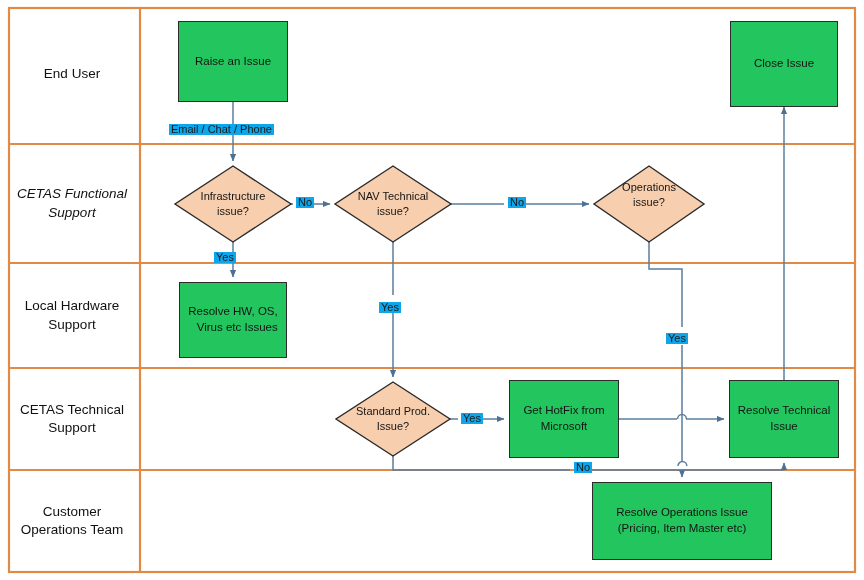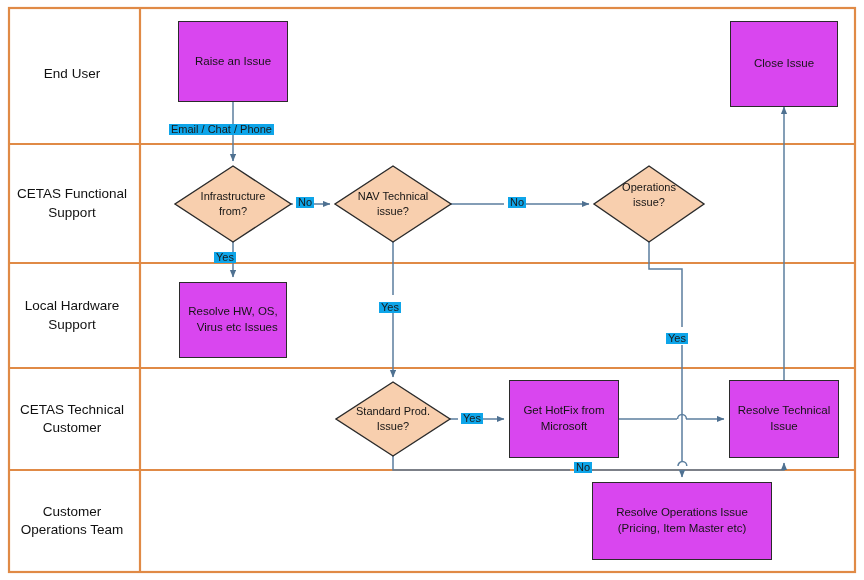--- a/index.html
+++ b/index.html
@@ -26,21 +26,21 @@
   .node{
     position:absolute;
     display:flex;align-items:center;justify-content:center;
     text-align:center;
     font-size:11.5px;color:#151515;
     line-height:1.35;
     box-sizing:border-box;
     white-space:pre-line;
   }
   .node.process{
-    background:#d946ef;
+    background:#22c55e;
     border:1.6px solid #2b2b2b;
   }
   .node.decision{
     background:transparent;
     border:none;
     font-size:11px;
   }
   .edge-label{
     position:absolute;
     font-size:11px;color:#1a1a1a;
@@ -100,47 +100,47 @@
 
     <g fill="#f8cfae" stroke="#2b2b2b" stroke-width="1.4">
       <polygon points="233,166 291,204 233,242 175,204"></polygon>
       <polygon points="393,166 451,204 393,242 335,204"></polygon>
       <polygon points="649,166 704,204 649,242 594,204"></polygon>
       <polygon points="393,382 450,419 393,456 336,419"></polygon>
     </g>
   </svg>
 
   <div class="lane-label" style="top:8px;height:132px;">End User</div>
-  <div class="lane-label" style="top:144px;height:119px;white-space:pre-line;">CETAS Functional
+  <div class="lane-label" style="top:144px;height:119px;white-space:pre-line;font-style:italic;">CETAS Functional
 Support</div>
   <div class="lane-label" style="top:263px;height:105px;white-space:pre-line;">Local Hardware
 Support</div>
   <div class="lane-label" style="top:368px;height:102px;white-space:pre-line;">CETAS Technical
-Customer</div>
+Support</div>
   <div class="lane-label" style="top:470px;height:102px;white-space:pre-line;">Customer
 Operations Team</div>
 
   <div class="node process" style="left:178px;top:21px;width:110px;height:81px;">Raise an Issue</div>
 
   <div class="node process" style="left:730px;top:21px;width:108px;height:86px;">Close Issue</div>
 
   <div class="node process" style="left:179px;top:282px;width:108px;height:76px;text-align:right;">Resolve HW, OS,
 Virus etc Issues</div>
 
   <div class="node process" style="left:729px;top:380px;width:110px;height:78px;">Resolve Technical
 Issue</div>
 
   <div class="node process" style="left:509px;top:380px;width:110px;height:78px;">Get HotFix from
 Microsoft</div>
 
   <div class="node process" style="left:592px;top:482px;width:180px;height:78px;">Resolve Operations Issue
 (Pricing, Item Master etc)</div>
 
   <div class="node decision" style="left:175px;top:166px;width:116px;height:76px;">Infrastructure
-from?</div>
+issue?</div>
 
   <div class="node decision" style="left:335px;top:166px;width:116px;height:76px;">NAV Technical
 issue?</div>
 
   <div class="node decision" style="left:594px;top:157px;width:110px;height:76px;">Operations
 issue?</div>
 
   <div class="node decision" style="left:336px;top:382px;width:114px;height:74px;">Standard Prod.
 Issue?</div>
 

